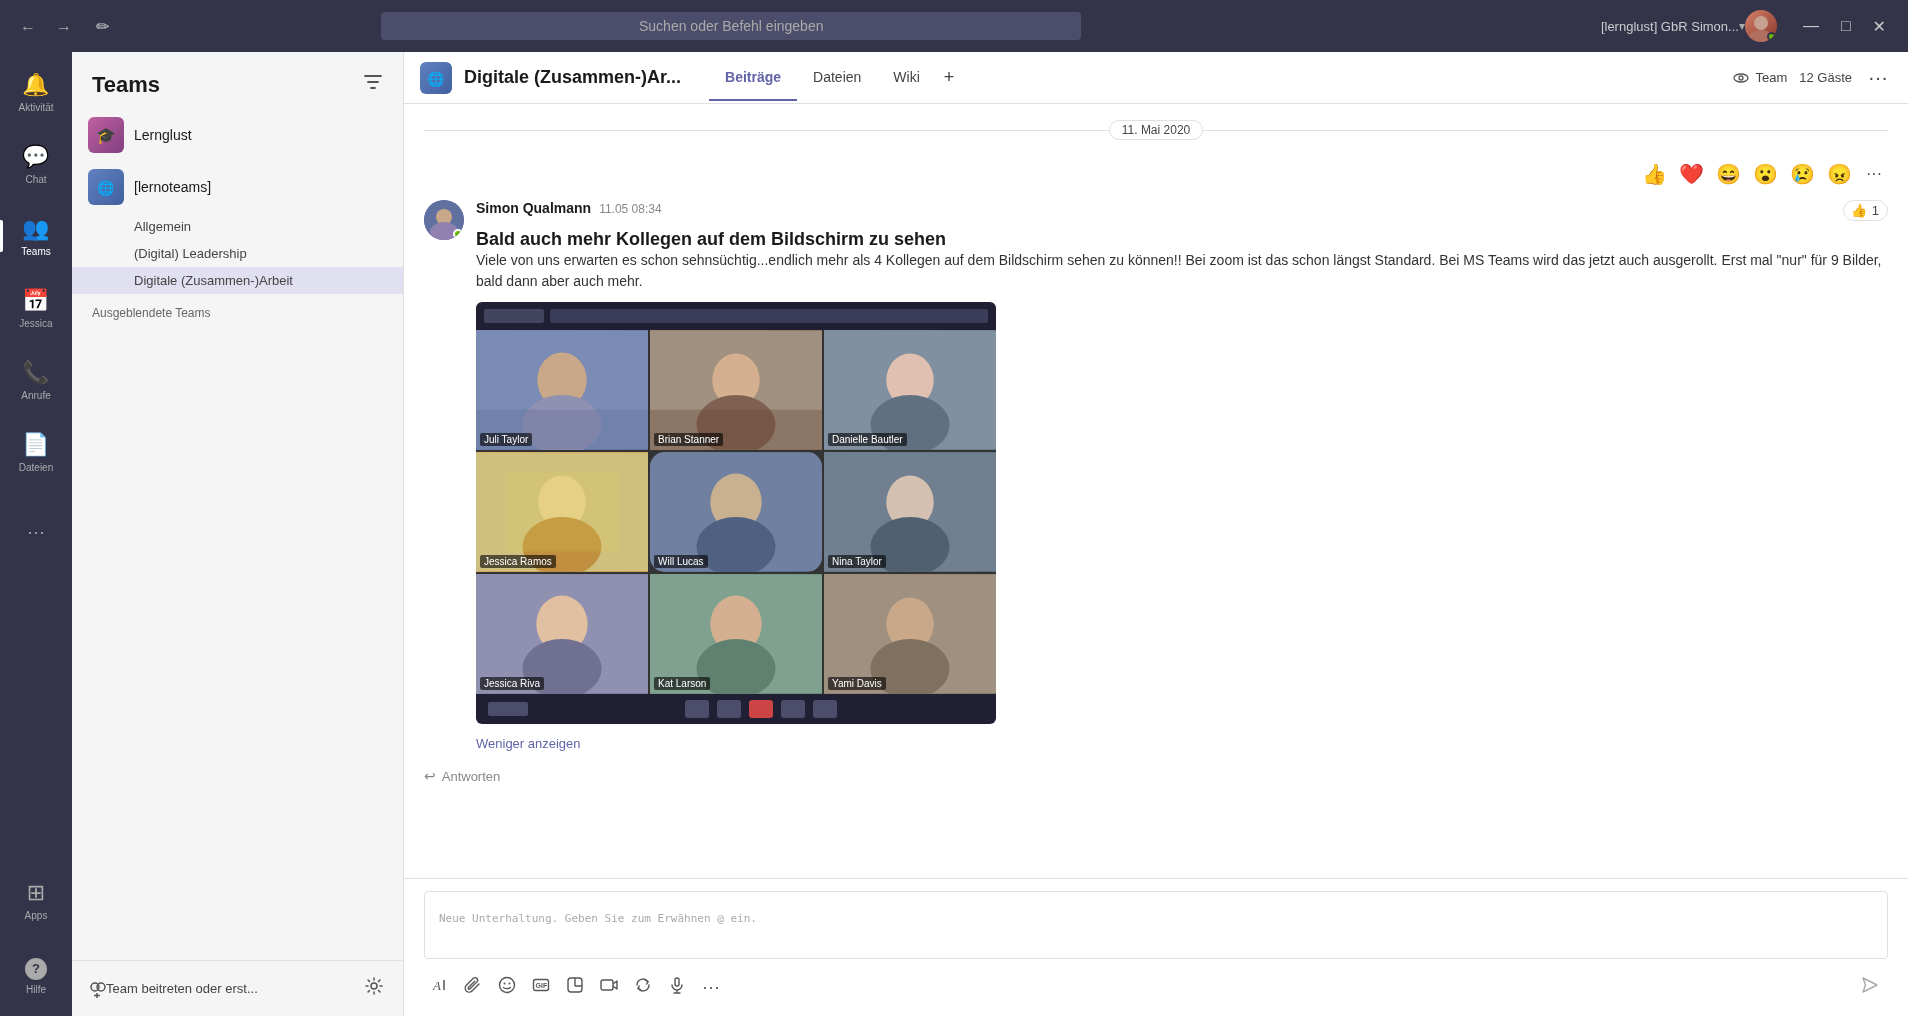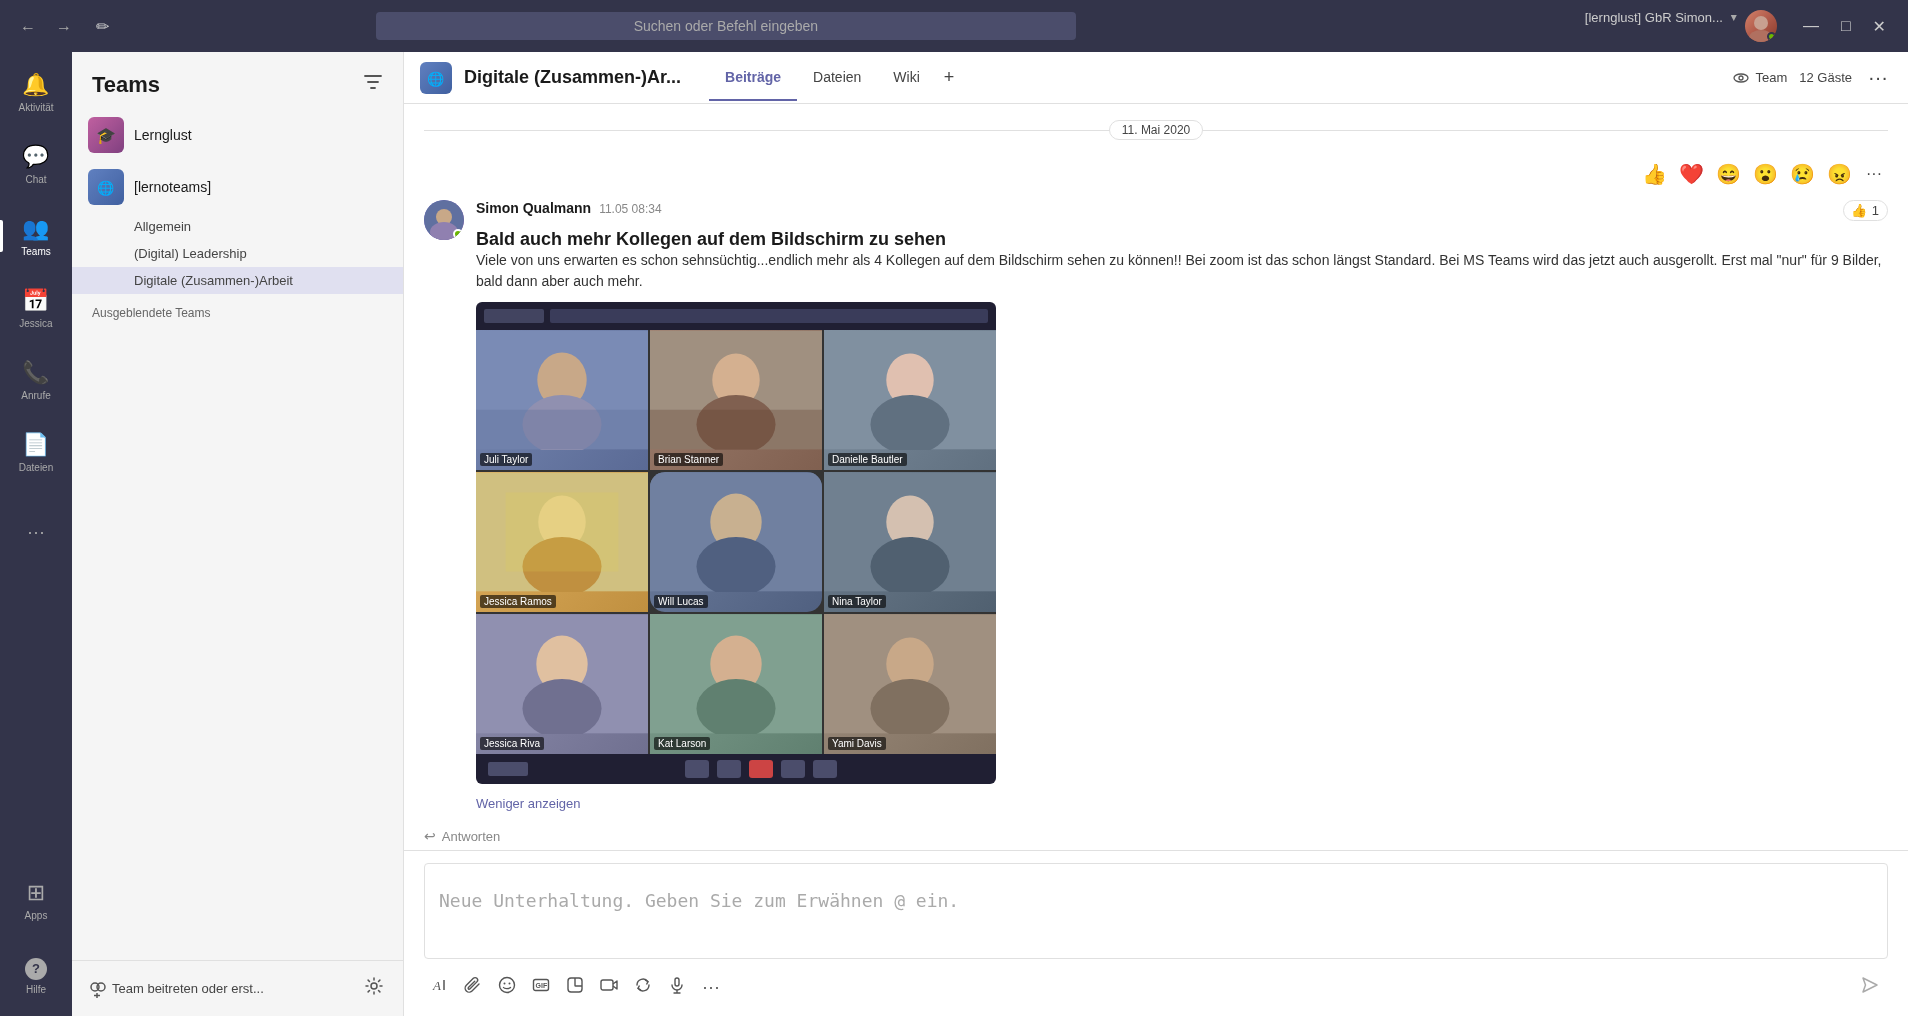--- a/index.html
+++ b/index.html
@@ -23,21 +23,21 @@
     .search-bar {
       flex: 1; max-width: 700px; margin: 0 auto;
       background: #4b4d6b;
       border: none; border-radius: 4px;
       color: #ccc; font-size: 14px;
       padding: 6px 16px; outline: none;
       text-align: center;
     }
     .search-bar::placeholder { color: #aaa; }
     .top-bar-right {
-      display: flex; gap: 8px; margin-left: auto;
+      display: flex; align-items: center; margin-left: auto;
     }
     .user-name { color: #ccc; font-size: 13px; cursor: pointer; }
     .avatar {
       width: 32px; height: 32px; border-radius: 50%;
       background: linear-gradient(135deg, #c66, #a44);
       position: relative; overflow: hidden; cursor: pointer;
       flex-shrink: 0;
     }
     .avatar-img {
       width: 100%; height: 100%;
@@ -139,21 +139,21 @@
       font-size: 12px; color: #666; padding: 12px 20px 4px;
     }
 
     .teams-footer {
       margin-top: auto;
       padding: 12px 16px;
       display: flex; align-items: center; gap: 8px;
       border-top: 1px solid #e0e0e0;
     }
     .join-team-btn {
-      display: flex; align-items: center; gap: 6px;
+      display: flex; align-items: center; 
       background: none; border: none; cursor: pointer;
       font-size: 13px; color: #444; flex: 1;
     }
     .settings-btn {
       background: none; border: none; cursor: pointer;
       color: #666; font-size: 18px; padding: 4px;
     }
 
     
     .content-area {
@@ -268,21 +268,21 @@
     
     .video-image {
       width: 520px; border-radius: 6px; overflow: hidden;
       cursor: pointer; margin-bottom: 10px;
     }
     .video-grid {
       display: grid; grid-template-columns: repeat(3, 1fr);
       gap: 2px; background: #333;
     }
     .video-cell {
-      height: 140px;
+      height: 120px;
       overflow: hidden; position: relative;
     }
     .video-name-tag {
       position: absolute; bottom: 4px; left: 4px;
       background: rgba(0,0,0,0.6); color: white;
       font-size: 10px; padding: 1px 4px; border-radius: 2px;
     }
 
     
     .person-1 { background: linear-gradient(135deg, #7a8bb5, #5a6a95); }
@@ -307,21 +307,21 @@
     .reply-text { font-size: 13px; color: #888; }
 
     
     .compose-area {
       border-top: 1px solid #e0e0e0;
       padding: 12px 20px;
       flex-shrink: 0;
     }
     .compose-input {
       width: 100%; border: 1px solid #e0e0e0; border-radius: 4px;
-      padding: 26px 14px; font-size: 18px; color: #333;
+      padding: 20px 14px; font-size: 11px; color: #333;
       background: white; outline: none;
       margin-bottom: 8px; resize: none; min-height: 44px;
     }
     .compose-input::placeholder { color: #aaa; }
     .compose-toolbar {
       display: flex; align-items: center; gap: 4px;
     }
     .compose-tool-btn {
       background: none; border: none; cursor: pointer;
       color: #555; font-size: 18px; padding: 4px 6px; border-radius: 4px;

